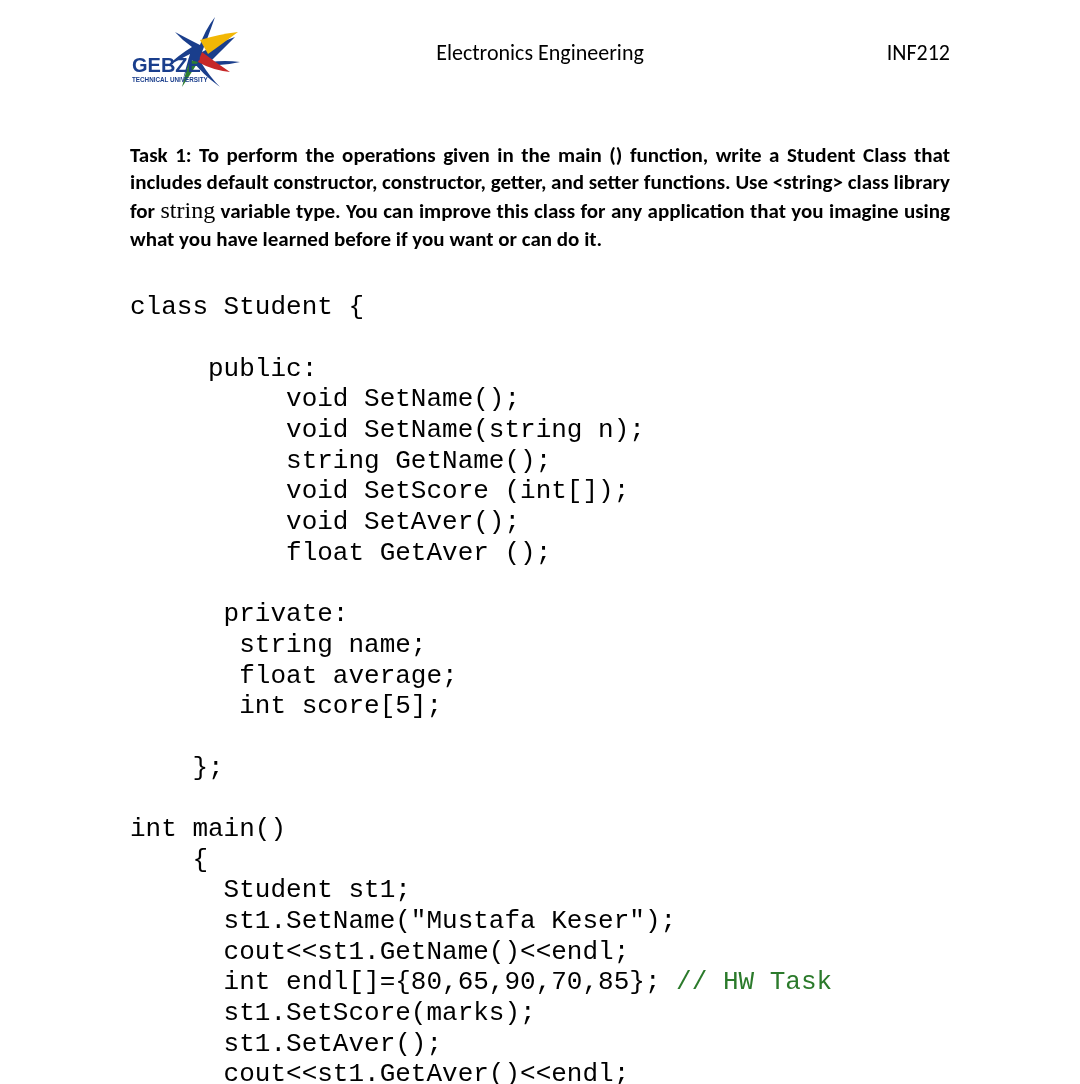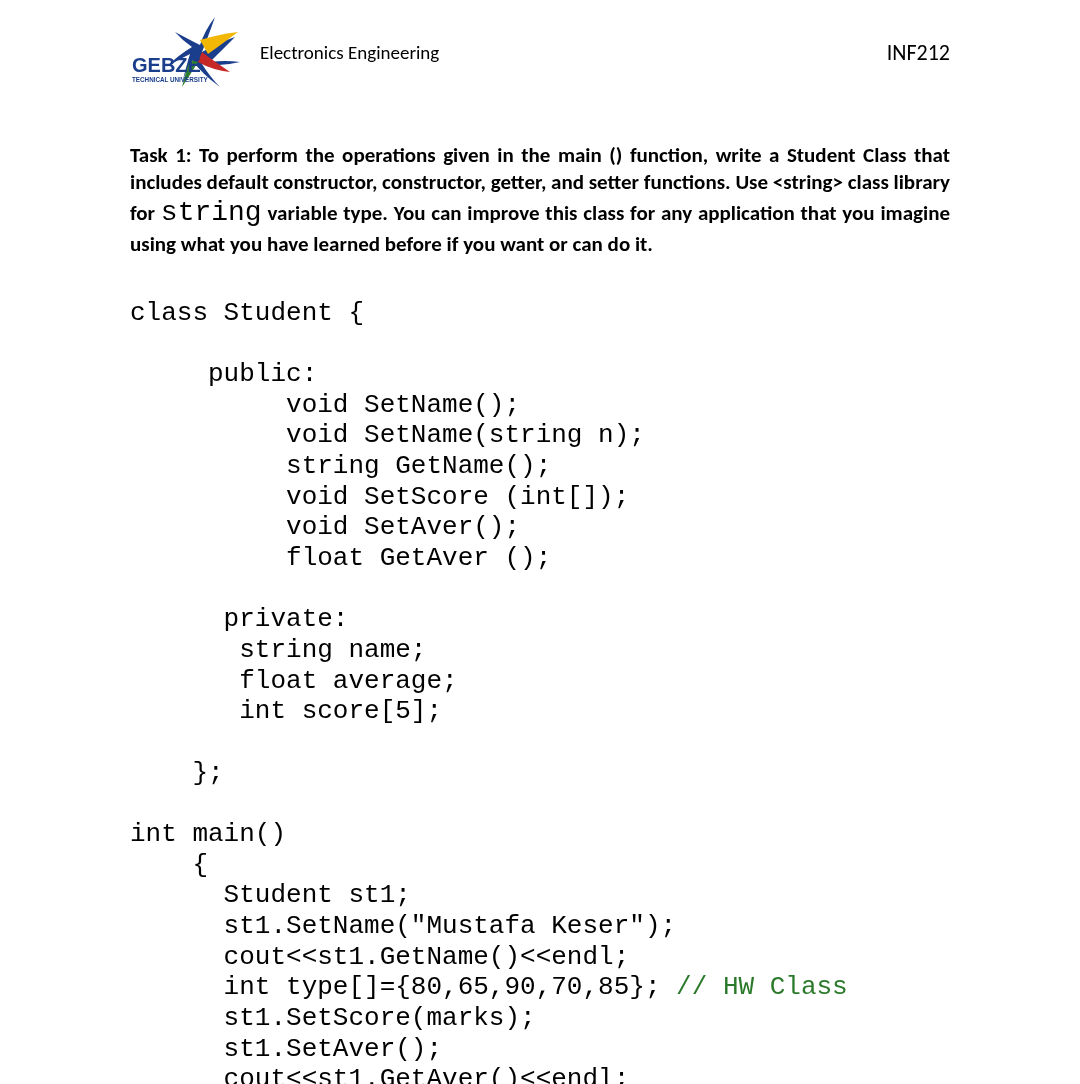--- a/index.html
+++ b/index.html
@@ -15,42 +15,42 @@
     padding: 12px 130px 40px 130px;
   }
   .header-row {
     display: flex;
     align-items: center;
     justify-content: space-between;
     margin-bottom: 50px;
   }
   .logo-slot { width: 130px; height: 80px; display:flex; align-items:center; }
   .dept {
-    font-size: 19px;
+    font-size: 22px;
     color: #000;
-    text-align: left;
+    text-align: center;
     flex: 1;
   }
   .course-code {
     font-size: 22px;
     color: #000;
     text-align: right;
     width: 130px;
   }
   .task-text {
     font-size: 21px;
     font-weight: 700;
     line-height: 1.27;
     text-align: justify;
     margin-bottom: 40px;
   }
   .task-text .mono-inline {
-    font-family: Liberation Mono, monospace;
+    font-family: Liberation Serif, serif;
     font-weight: 400;
-    font-size: 28px;
+    font-size: 24px;
   }
   .codeblock {
     font-family: "Courier New", monospace;
     font-size: 26px;
     line-height: 1.18;
     white-space: pre;
     color: #000;
   }
   .codeblock .code-comment {
     color: #2b7a2b;
@@ -98,20 +98,20 @@
        float average;
        int score[5];
 
     };
 
 int main()
     {
       Student st1;
       st1.SetName("Mustafa Keser");
       cout&lt;&lt;st1.GetName()&lt;&lt;endl;</span>
-<span>      int type[]={80,65,90,70,85}; </span><span class="code-comment">// HW Class</span>
+<span>      int endl[]={80,65,90,70,85}; </span><span class="code-comment">// HW Task</span>
 <span id="code-after">      st1.SetScore(marks);
       st1.SetAver();
       cout&lt;&lt;st1.GetAver()&lt;&lt;endl;
 
     }</span></pre>
 
 </div>
 
 </body></html>

